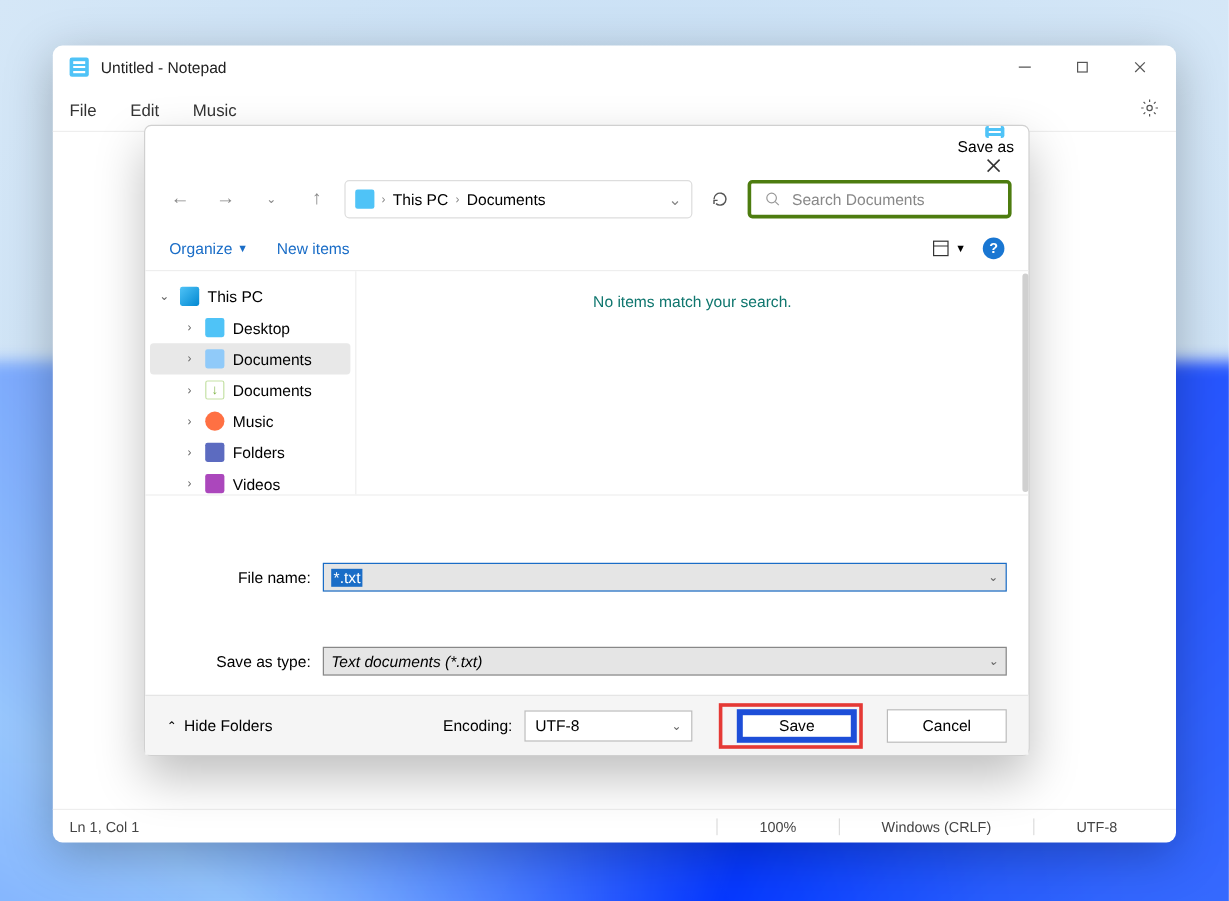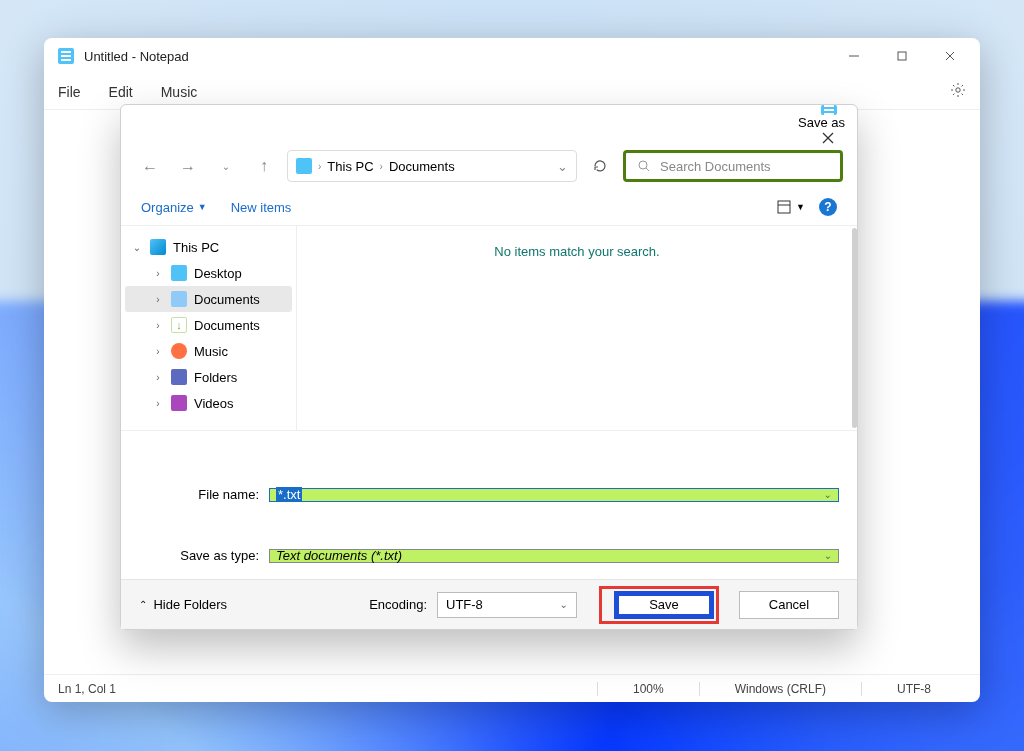--- a/index.html
+++ b/index.html
@@ -62,21 +62,21 @@
 .ic-down{background:#fff; border:1px solid #c5e1a5; display:flex; align-items:center; justify-content:center; color:#7cb342; font-size:11px;}
 .ic-music{background:#ff7043; border-radius:50%;}
 .ic-pic{background:#5c6bc0;}
 .ic-vid{background:#ab47bc;}
 .filepane{flex:1; position:relative; display:flex; align-items:flex-start; justify-content:center;}
 .empty-msg{margin-top:18px; font-size:13px; color:#0f766e;}
 .fp-scroll{position:absolute; right:0; top:2px; bottom:2px; width:5px; background:#d0d0d0; border-radius:3px;}
 .dlg-fields{padding:10px 18px 8px 18px; font-size:13px;}
 .field-row{display:flex; align-items:center; margin-bottom:8px;margin-top:46px;}
 .field-label{width:130px; text-align:right; padding-right:10px;}
-.field-input{flex:1; height:14px; border:1px solid #1a6dc7; background:#bef264; padding:0 6px; display:flex; align-items:center; justify-content:space-between; font-size:13px;}
+.field-input{flex:1; height:24px; border:1px solid #1a6dc7; background:#e5e5e5; padding:0 6px; display:flex; align-items:center; justify-content:space-between; font-size:13px;}
 .field-input.sel{border-color:#888;font-style:italic;}
 .fname-sel{background:#1a6dc7; color:#fff; padding:0 2px;}
 .field-chevron{color:#666; font-size:10px;}
 .dlg-bottom{height:50px; background:#f5f5f5; border-top:1px solid #e5e5e5; display:flex; align-items:center; padding:0 18px; font-size:13px;}
 .hide-folders{display:flex; align-items:center; gap:6px;}
 .enc-block{margin-left:auto; display:flex; align-items:center; gap:10px;}
 .enc-dd{width:140px; height:26px; border:1px solid #bbb; background:#fff; padding:0 8px; display:flex; align-items:center; justify-content:space-between;}
 .btn{width:100px; height:28px; border:1px solid #bbb; background:#fff; display:flex; align-items:center; justify-content:center; margin-left:10px;}
 .btn.primary{border:5px solid #1d4ed8;}
 .red-box{border:3px solid #e53935; padding:2px; margin-left:12px;}

